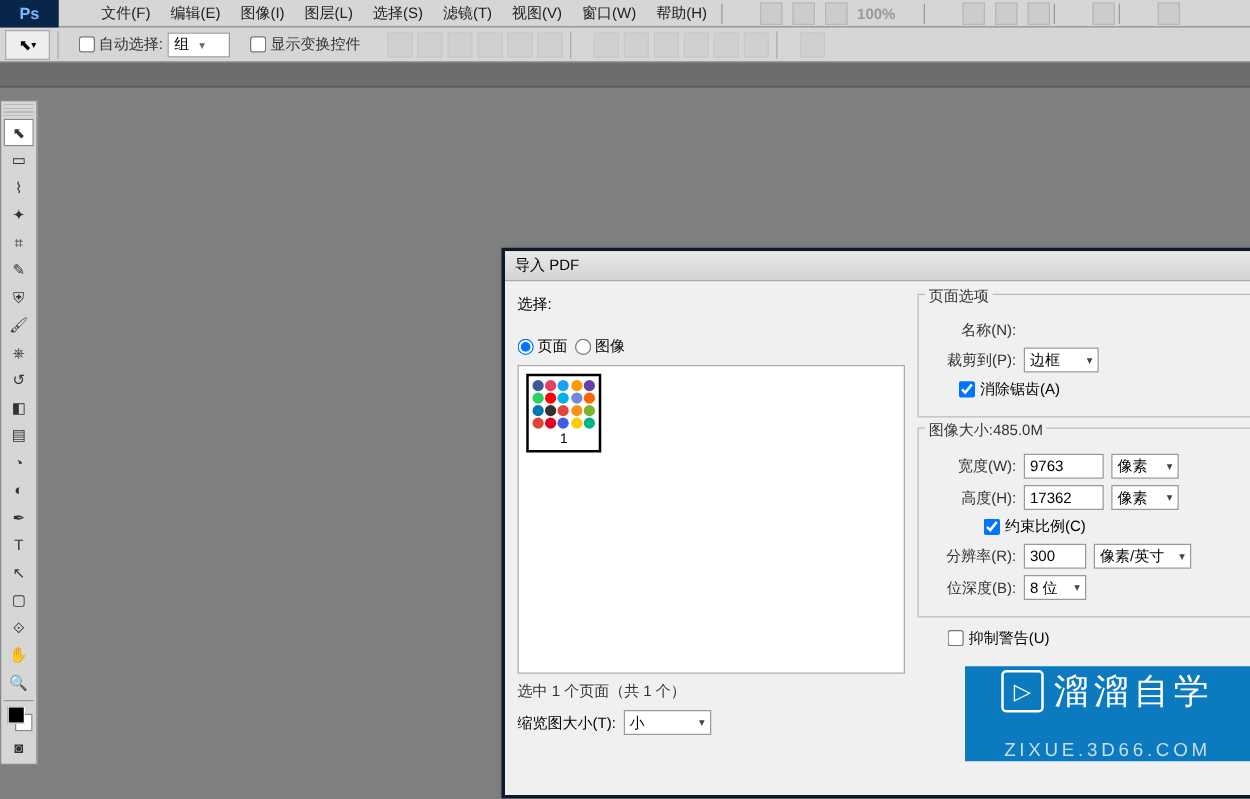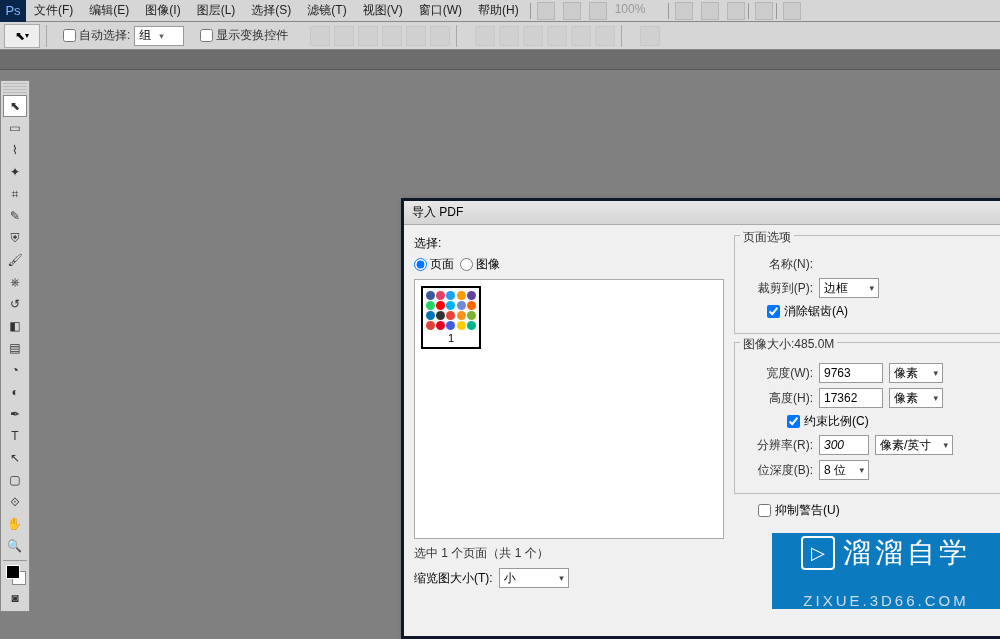--- a/index.html
+++ b/index.html
@@ -1,19 +1,19 @@
 <!DOCTYPE html>
 <html><head>
 <meta charset="utf-8">
 <style>
 * { margin: 0; padding: 0; box-sizing: border-box; font-family: "Microsoft YaHei", Tahoma, Arial, sans-serif; font-size: 12px; }
 body { background: #808080; width: 1000px; height: 639px; overflow: hidden; position: relative; }
 
 .menubar { background: #d6d6d6; height: 22px; display: flex; align-items: center; border-bottom: 1px solid #888; }
-.ps-logo { width: 26px; height: 22px; background: #09264a; color: #7cb8ff; display: flex; align-items: center; justify-content: center; font-weight: normal; font-size: 13px; margin-right: 0; }
+.ps-logo { width: 47px; height: 22px; background: #09264a; color: #7cb8ff; display: flex; align-items: center; justify-content: center; font-weight: bold; font-size: 13px; margin-right: 26px; }
 .menu-item { padding: 0 8px; color: #222; cursor: default; }
 .menu-divider { width: 1px; height: 16px; background: #999; margin: 0 3px; }
 
 .optionsbar { background: #d6d6d6; height: 28px; display: flex; align-items: center; border-bottom: 1px solid #888; }
 .opt-tool { width: 36px; height: 24px; margin-left: 4px; border: 1px solid #aaa; background: #eee; display: flex; align-items: center; justify-content: center; }
 .opt-chk { margin: 0 3px 0 10px; }
 .opt-label { color: #333; margin-right: 4px; }
 .opt-select { background: #fff; border: 1px solid #999; padding: 1px 4px; height: 20px; min-width: 50px; display: inline-flex; align-items: center; }
 .opt-select::after { content: "▾"; margin-left: 8px; font-size: 9px; color: #666; }
 .opt-icons { display: flex; gap: 4px; margin-left: 12px; }
@@ -61,21 +61,21 @@
 
 .dlg-footer { position: absolute; right: 10px; bottom: 8px; display: flex; gap: 8px; }
 .dlg-btn { min-width: 70px; height: 24px; background: #efefef; border: 1px solid #888; cursor: default; }
 
 .watermark { position: absolute; right: 0; bottom: 30px; width: 228px; height: 76px; background: #0b7abf; color: #fff; display: flex; align-items: center; justify-content: center; flex-direction: column; }
 .wm-top { display:flex; align-items:center; gap:8px; }
 .wm-logo { width:34px; height:34px; border:2px solid #fff; border-radius:4px; display:flex; align-items:center; justify-content:center; font-size:18px; }
 .wm-text { font-size: 28px; font-weight: 500; letter-spacing: 4px; }
 .wm-sub { font-size: 15px; letter-spacing: 3px; color: #cde; margin-top:20px;}
 
-.menu-toolbar-icons { display:flex; gap:8px; margin-left:3px;}
+.menu-toolbar-icons { display:flex; gap:8px; align-items:center; margin-left:27px;font-weight:bold;}
 .mti { width:18px; height:18px; background:#c8c8c8; border:1px solid #aaa; opacity:0.7;}
 </style>
 </head>
 <body>
 
 <div class="menubar">
   <div class="ps-logo">Ps</div>
   <div class="menu-item">文件(F)</div>
   <div class="menu-item">编辑(E)</div>
   <div class="menu-item">图像(I)</div>
@@ -172,21 +172,21 @@
   <div class="tb-tool">◙</div>
 </div>
 
 <div class="dialog">
   <div class="dlg-title">
     <span>导入 PDF</span>
   </div>
   <div class="dlg-body">
 
     <div class="dlg-left">
-      <div style="margin-bottom:4px">
+      <div style="margin-bottom:17px">
         <span>选择:</span>
       </div>
       <div class="radio-row" style="margin-bottom:6px">
         <label>
             <input type="radio" name="sel" checked="" style=""> 
             <span>页面</span>
           </label>
         <label>
             <input type="radio" name="sel" style=""> 
             <span>图像</span>
@@ -256,21 +256,21 @@
             <span class="form-label">高度(H):</span>
             <input class="form-input" style="width: 64px;" value="17362">
             <span class="dlg-select" style="margin-left:6px;min-width:54px">像素</span>
           </div>
           <div class="form-row form-chk" style="margin-left:20px">
             <input type="checkbox" checked="" style="">
             <span>约束比例(C)</span>
           </div>
           <div class="form-row">
             <span class="form-label">分辨率(R):</span>
-            <input class="form-input" style="width: 50px; font-style: italic;" value="300">
+            <input class="form-input" style="width: 50px;" value="300">
             <span class="dlg-select" style="margin-left:6px;min-width:78px">像素/英寸</span>
           </div>
           <div class="form-row">
             <span class="form-label">位深度(B):</span>
             <span class="dlg-select" style="min-width:50px">8 位</span>
           </div>
         </div>
       </div>
 
       <div class="form-row form-chk">

